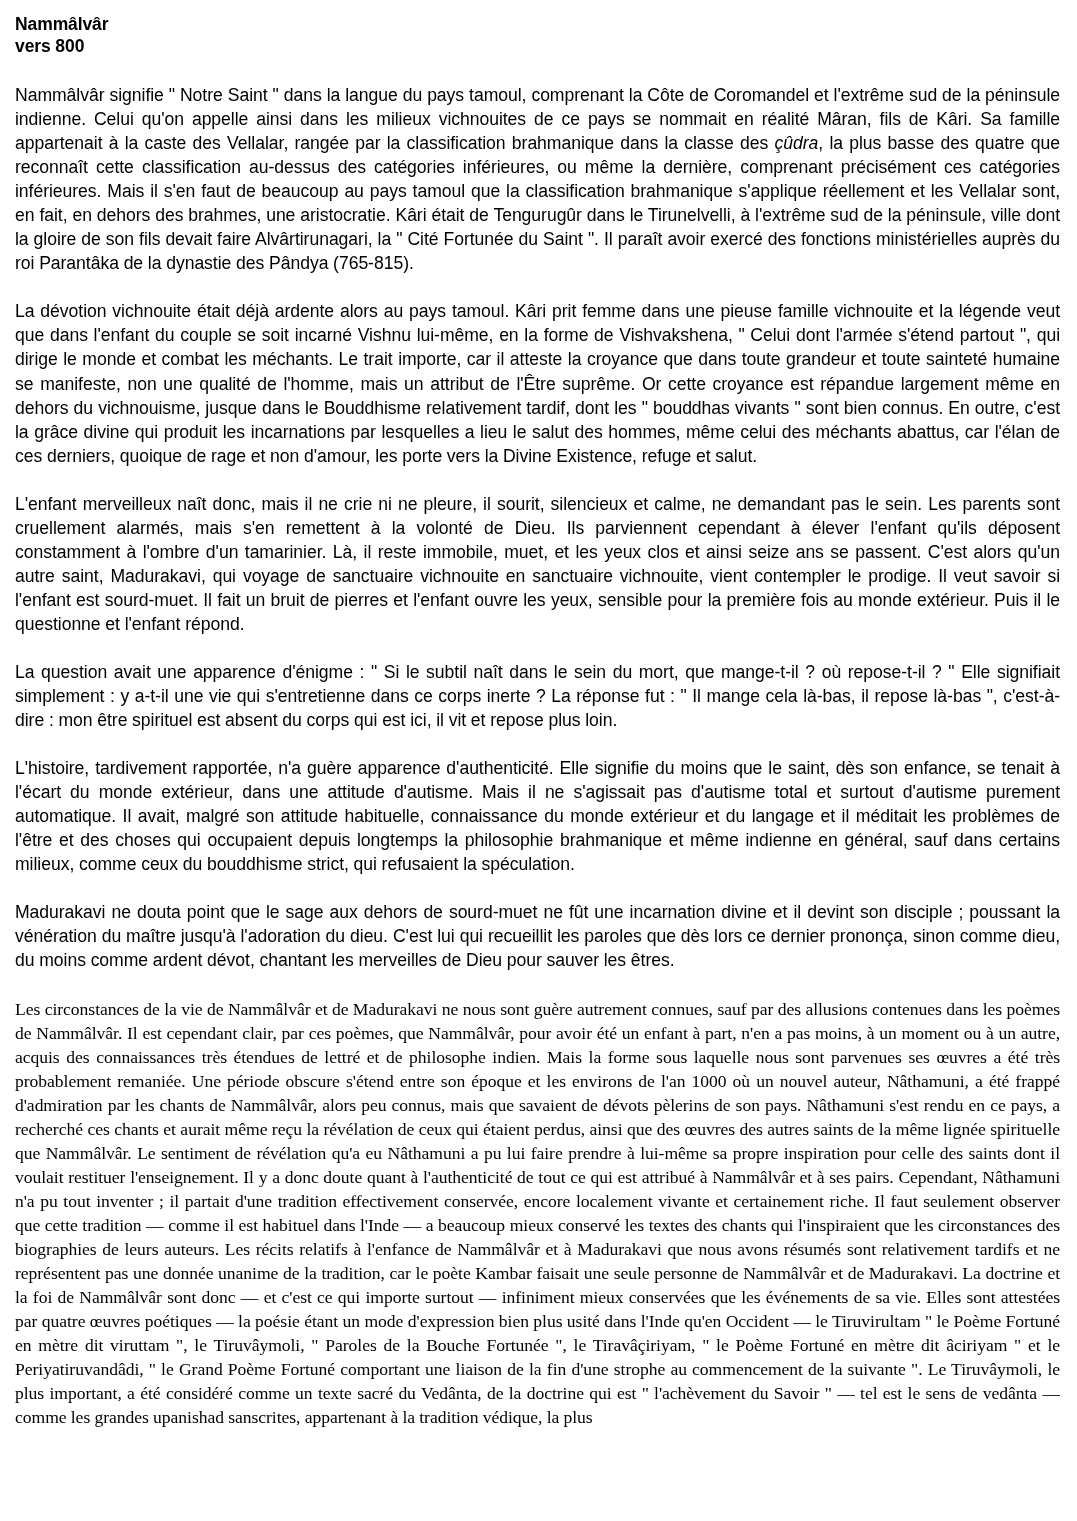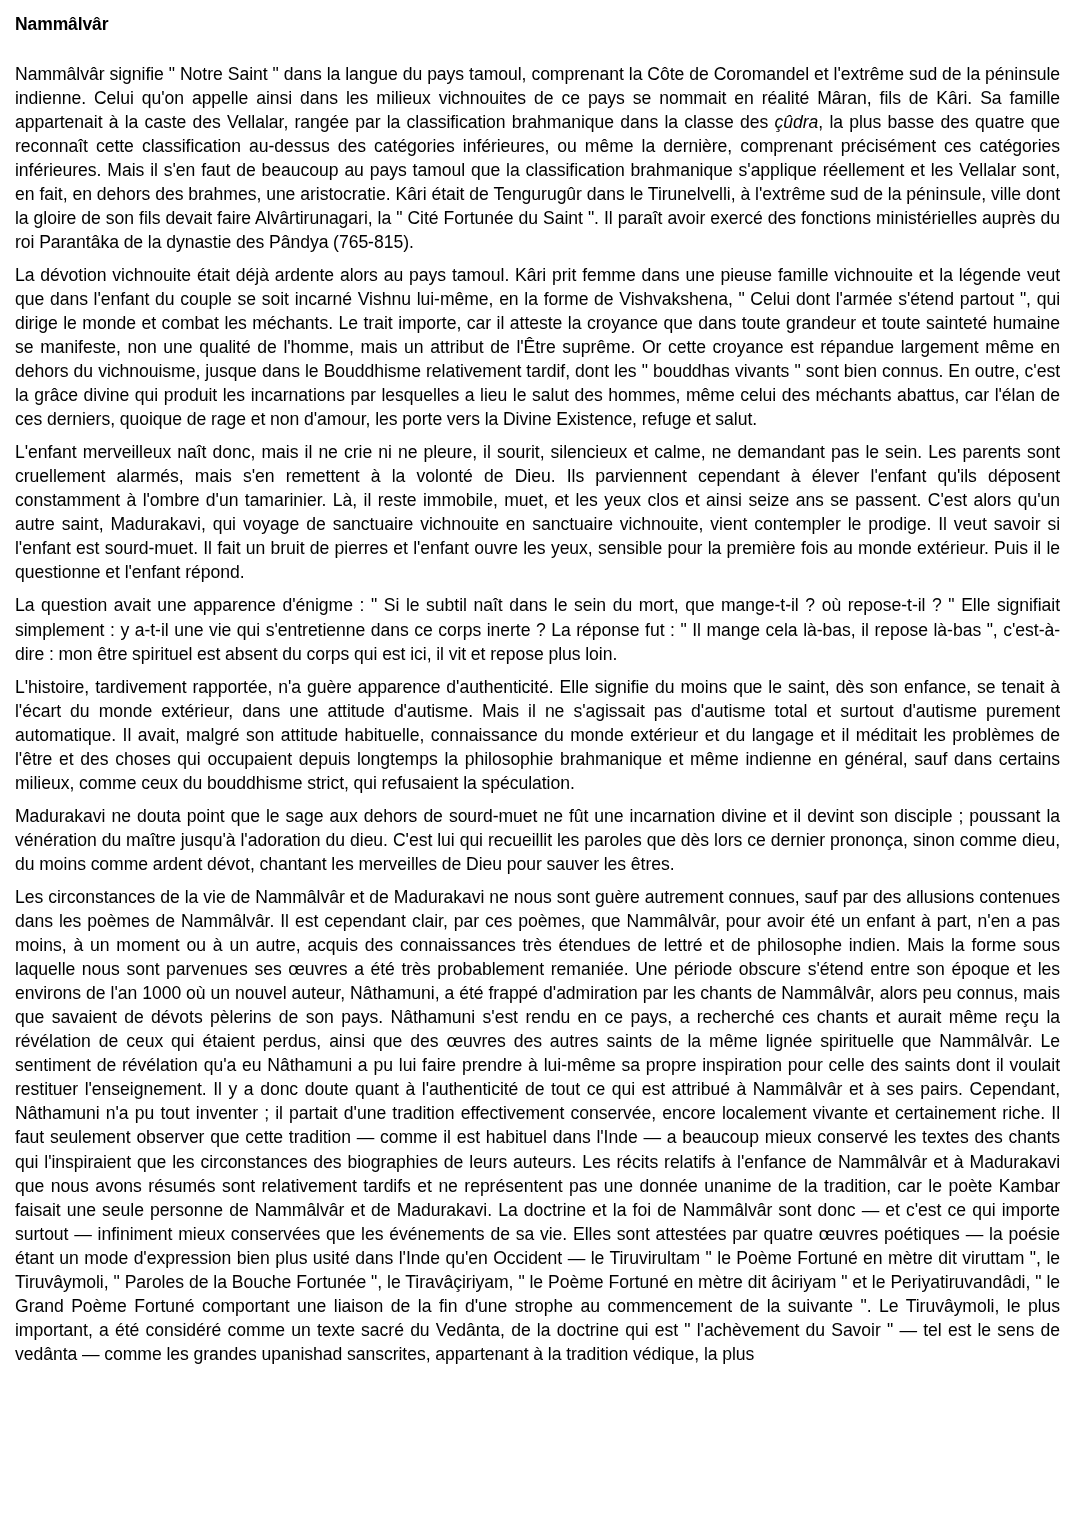--- a/index.html
+++ b/index.html
@@ -42,41 +42,43 @@
     line-height: 24.05px;
     text-align: justify;
     text-justify: inter-word;
     margin: 0 0 0 0;
     padding: 0;
     word-spacing: -0.1px;
     letter-spacing: -0.05px;
     hyphens: none;
   }
   .para + .para {
-    margin-top: 9px;
+    margin-top: 24px;
   }
   .para.first {
     margin-top: 26px;
   }
   .para i,
   .para .it {
   }
   
   .para.clipped {
     max-height: 534px;
     overflow: hidden;
+    font-family: Liberation Serif, serif;
   }
 </style>
 </head>
 <body>
 
 <div class="page">
 
   <div class="doc-header">
     <span class="line">Nammâlvâr</span>
+    <span class="line">vers 800</span>
   </div>
 
   <div class="body-text">
 
     <p class="para first"><span>Nammâlvâr signifie " Notre Saint " dans la langue du pays tamoul, comprenant la Côte de Coromandel et l'extrême sud de la péninsule indienne. Celui qu'on appelle ainsi dans les milieux vichnouites de ce pays se nommait en réalité Mâran, fils de Kâri. Sa famille appartenait à la caste des Vellalar, rangée par la classification brahmanique dans la classe des </span><i class="it">çûdra</i><span>, la plus basse des quatre que reconnaît cette classification au-dessus des catégories inférieures, ou même la  dernière, comprenant précisément ces catégories  inférieures. Mais il s'en faut de  beaucoup au pays tamoul que la classification brahmanique s'applique réellement et les Vellalar sont, en fait, en dehors des brahmes, une aristocratie. Kâri était de Tengurugûr dans le Tirunelvelli, à l'extrême sud de la péninsule, ville dont la gloire de son fils devait faire Alvârtirunagari, la " Cité Fortunée du Saint ". Il paraît avoir exercé des fonctions ministérielles auprès du roi Parantâka de la dynastie des Pândya (765-815).</span></p>
 
     <p class="para">La dévotion vichnouite était déjà ardente alors au pays tamoul. Kâri prit femme dans une pieuse famille vichnouite et la légende veut que dans l'enfant du couple se soit incarné Vishnu lui-même, en la forme de Vishvakshena, " Celui dont l'armée s'étend partout ", qui dirige le monde et combat les méchants. Le trait importe, car il atteste la croyance que dans toute grandeur et toute sainteté humaine se manifeste, non une qualité de l'homme, mais un attribut de l'Être suprême. Or cette croyance est répandue largement même en dehors du vichnouisme, jusque dans le Bouddhisme relativement tardif, dont les " bouddhas vivants " sont bien connus. En outre, c'est la grâce divine qui produit les incarnations par lesquelles a lieu le salut des hommes, même celui des méchants abattus, car l'élan de ces derniers, quoique de rage et non d'amour, les porte vers la Divine Existence, refuge et salut.</p>
 
     <p class="para">L'enfant merveilleux naît donc, mais il ne crie ni ne pleure, il sourit, silencieux et calme, ne demandant pas le sein. Les parents sont cruellement alarmés, mais s'en remettent à la volonté de Dieu. Ils parviennent cependant à élever l'enfant qu'ils déposent constamment à l'ombre d'un tamarinier. Là, il reste immobile, muet, et les yeux clos et ainsi seize ans se passent. C'est alors qu'un autre saint, Madurakavi, qui voyage de sanctuaire vichnouite en sanctuaire vichnouite, vient contempler le prodige. Il veut savoir si l'enfant est sourd-muet. Il fait un bruit de pierres et l'enfant ouvre les yeux, sensible pour la première fois au monde extérieur. Puis il le questionne et l'enfant répond.</p>
 

